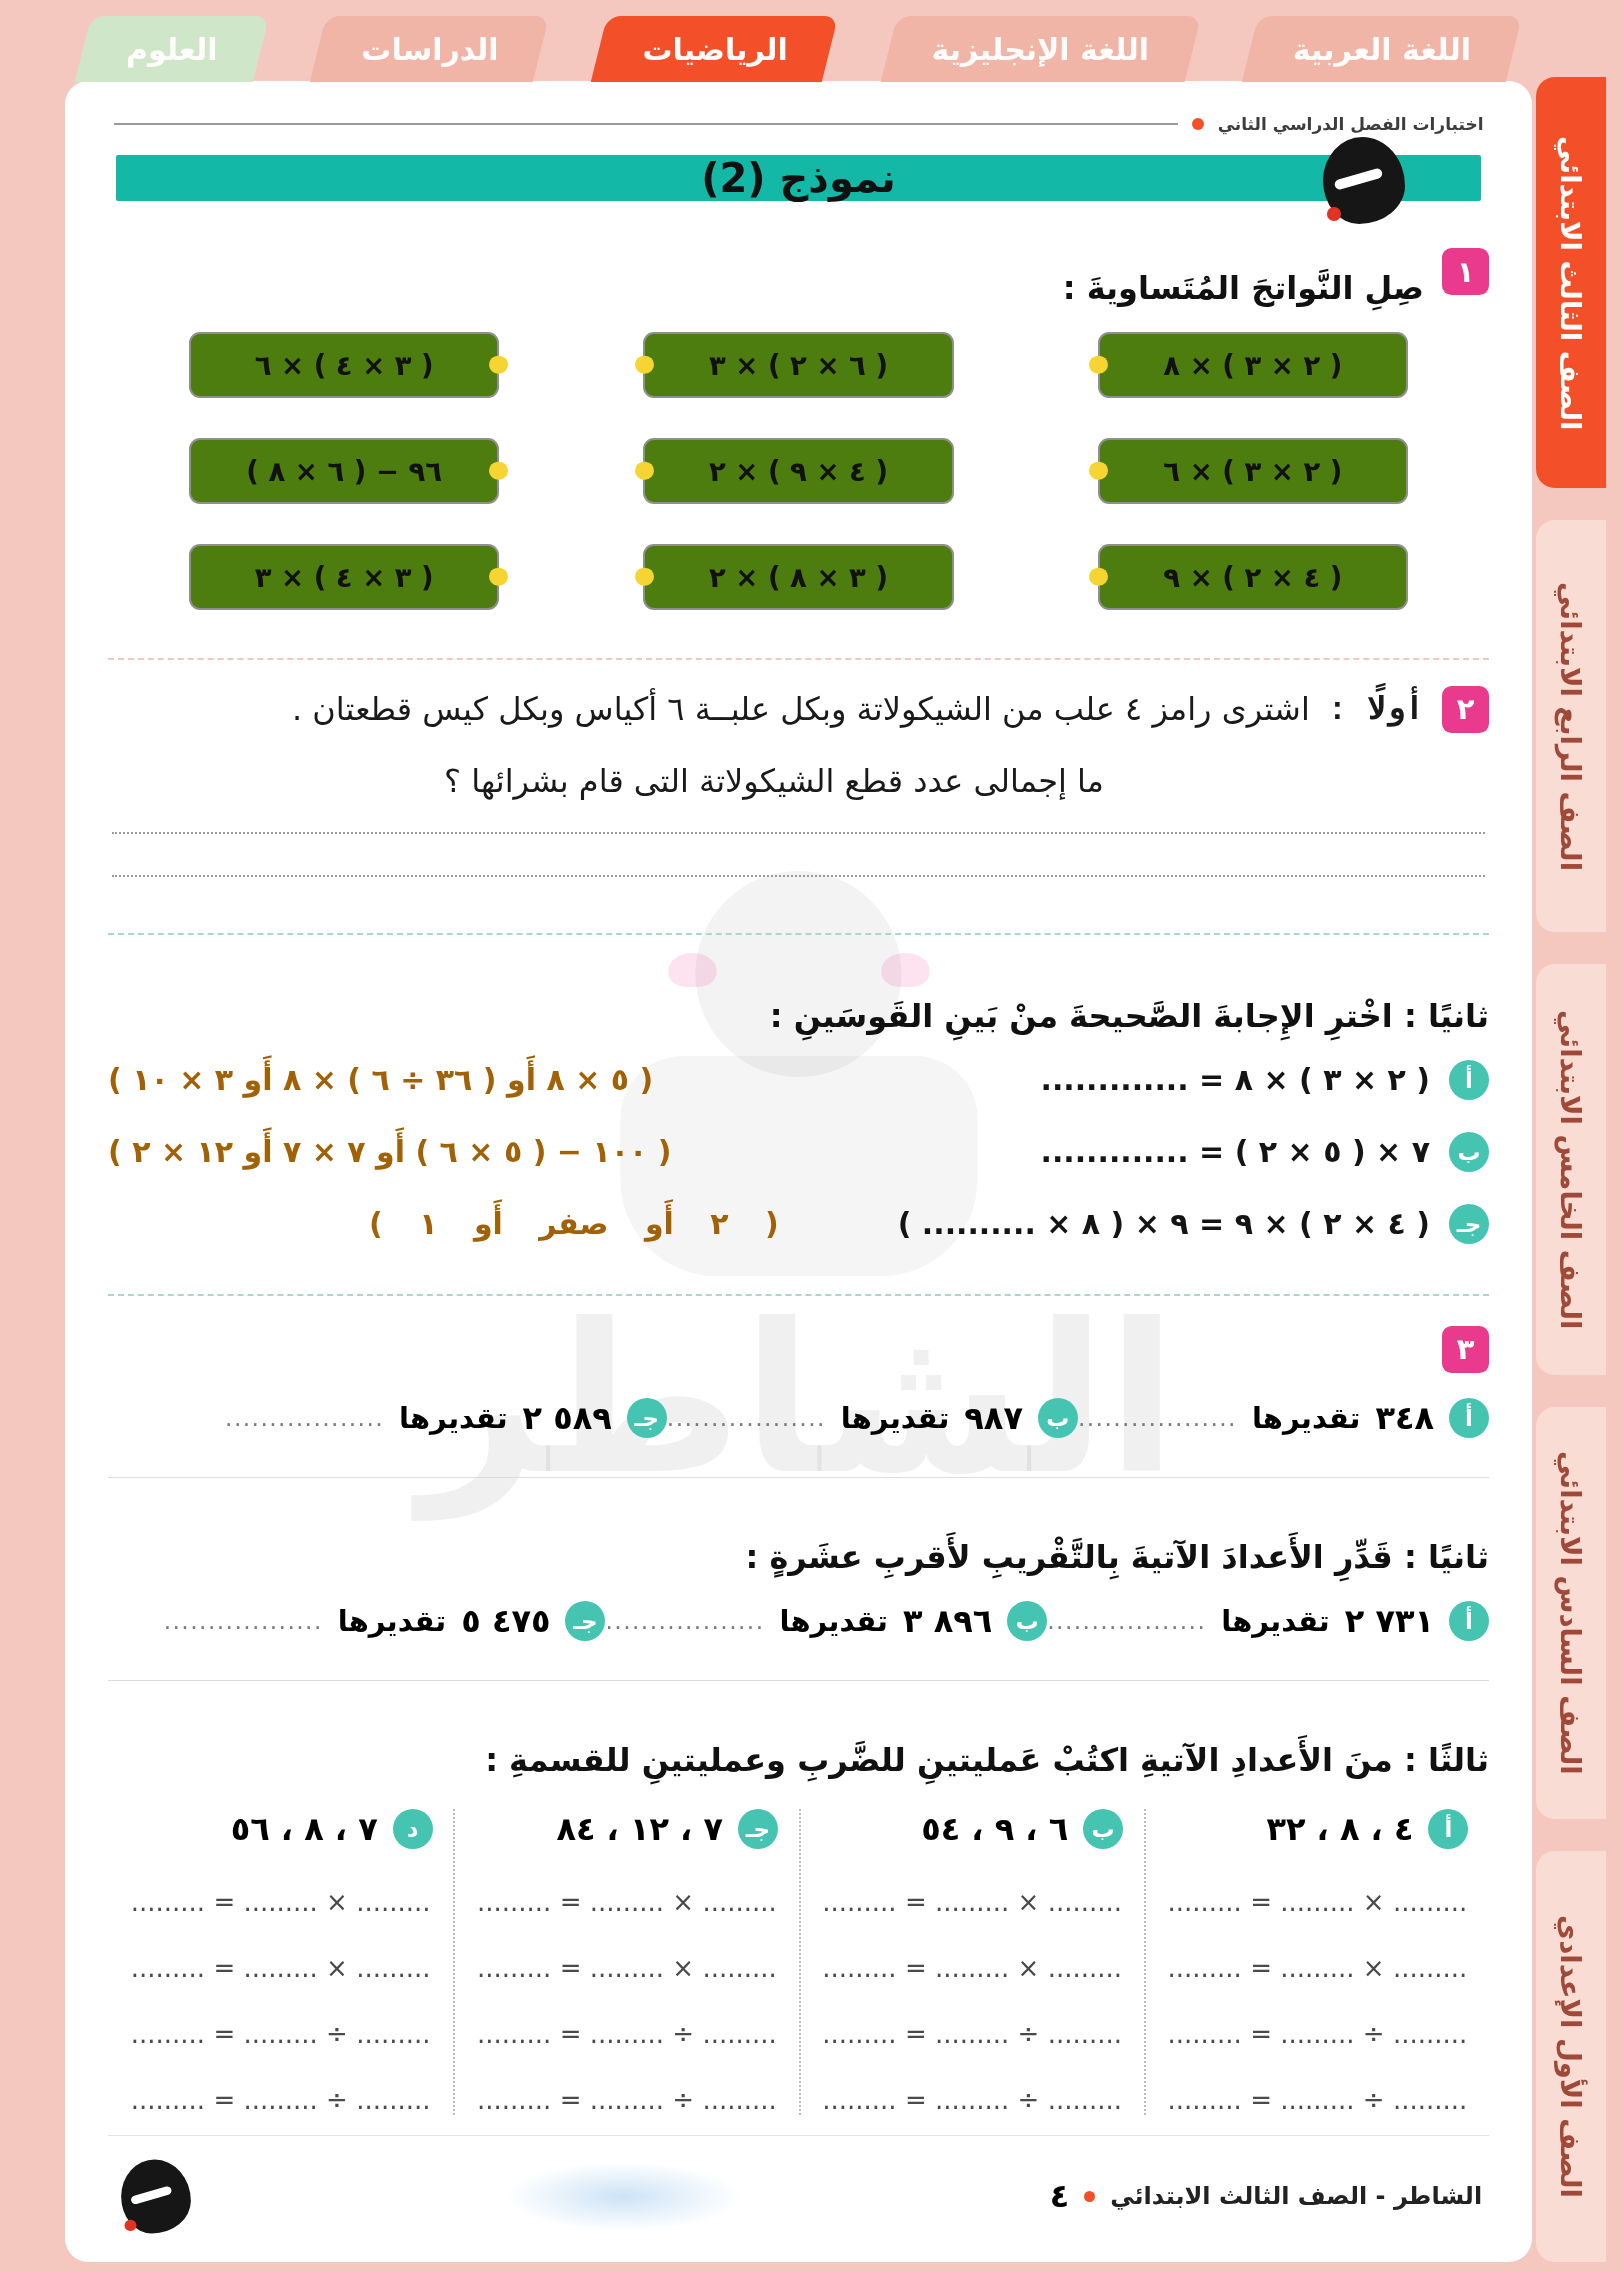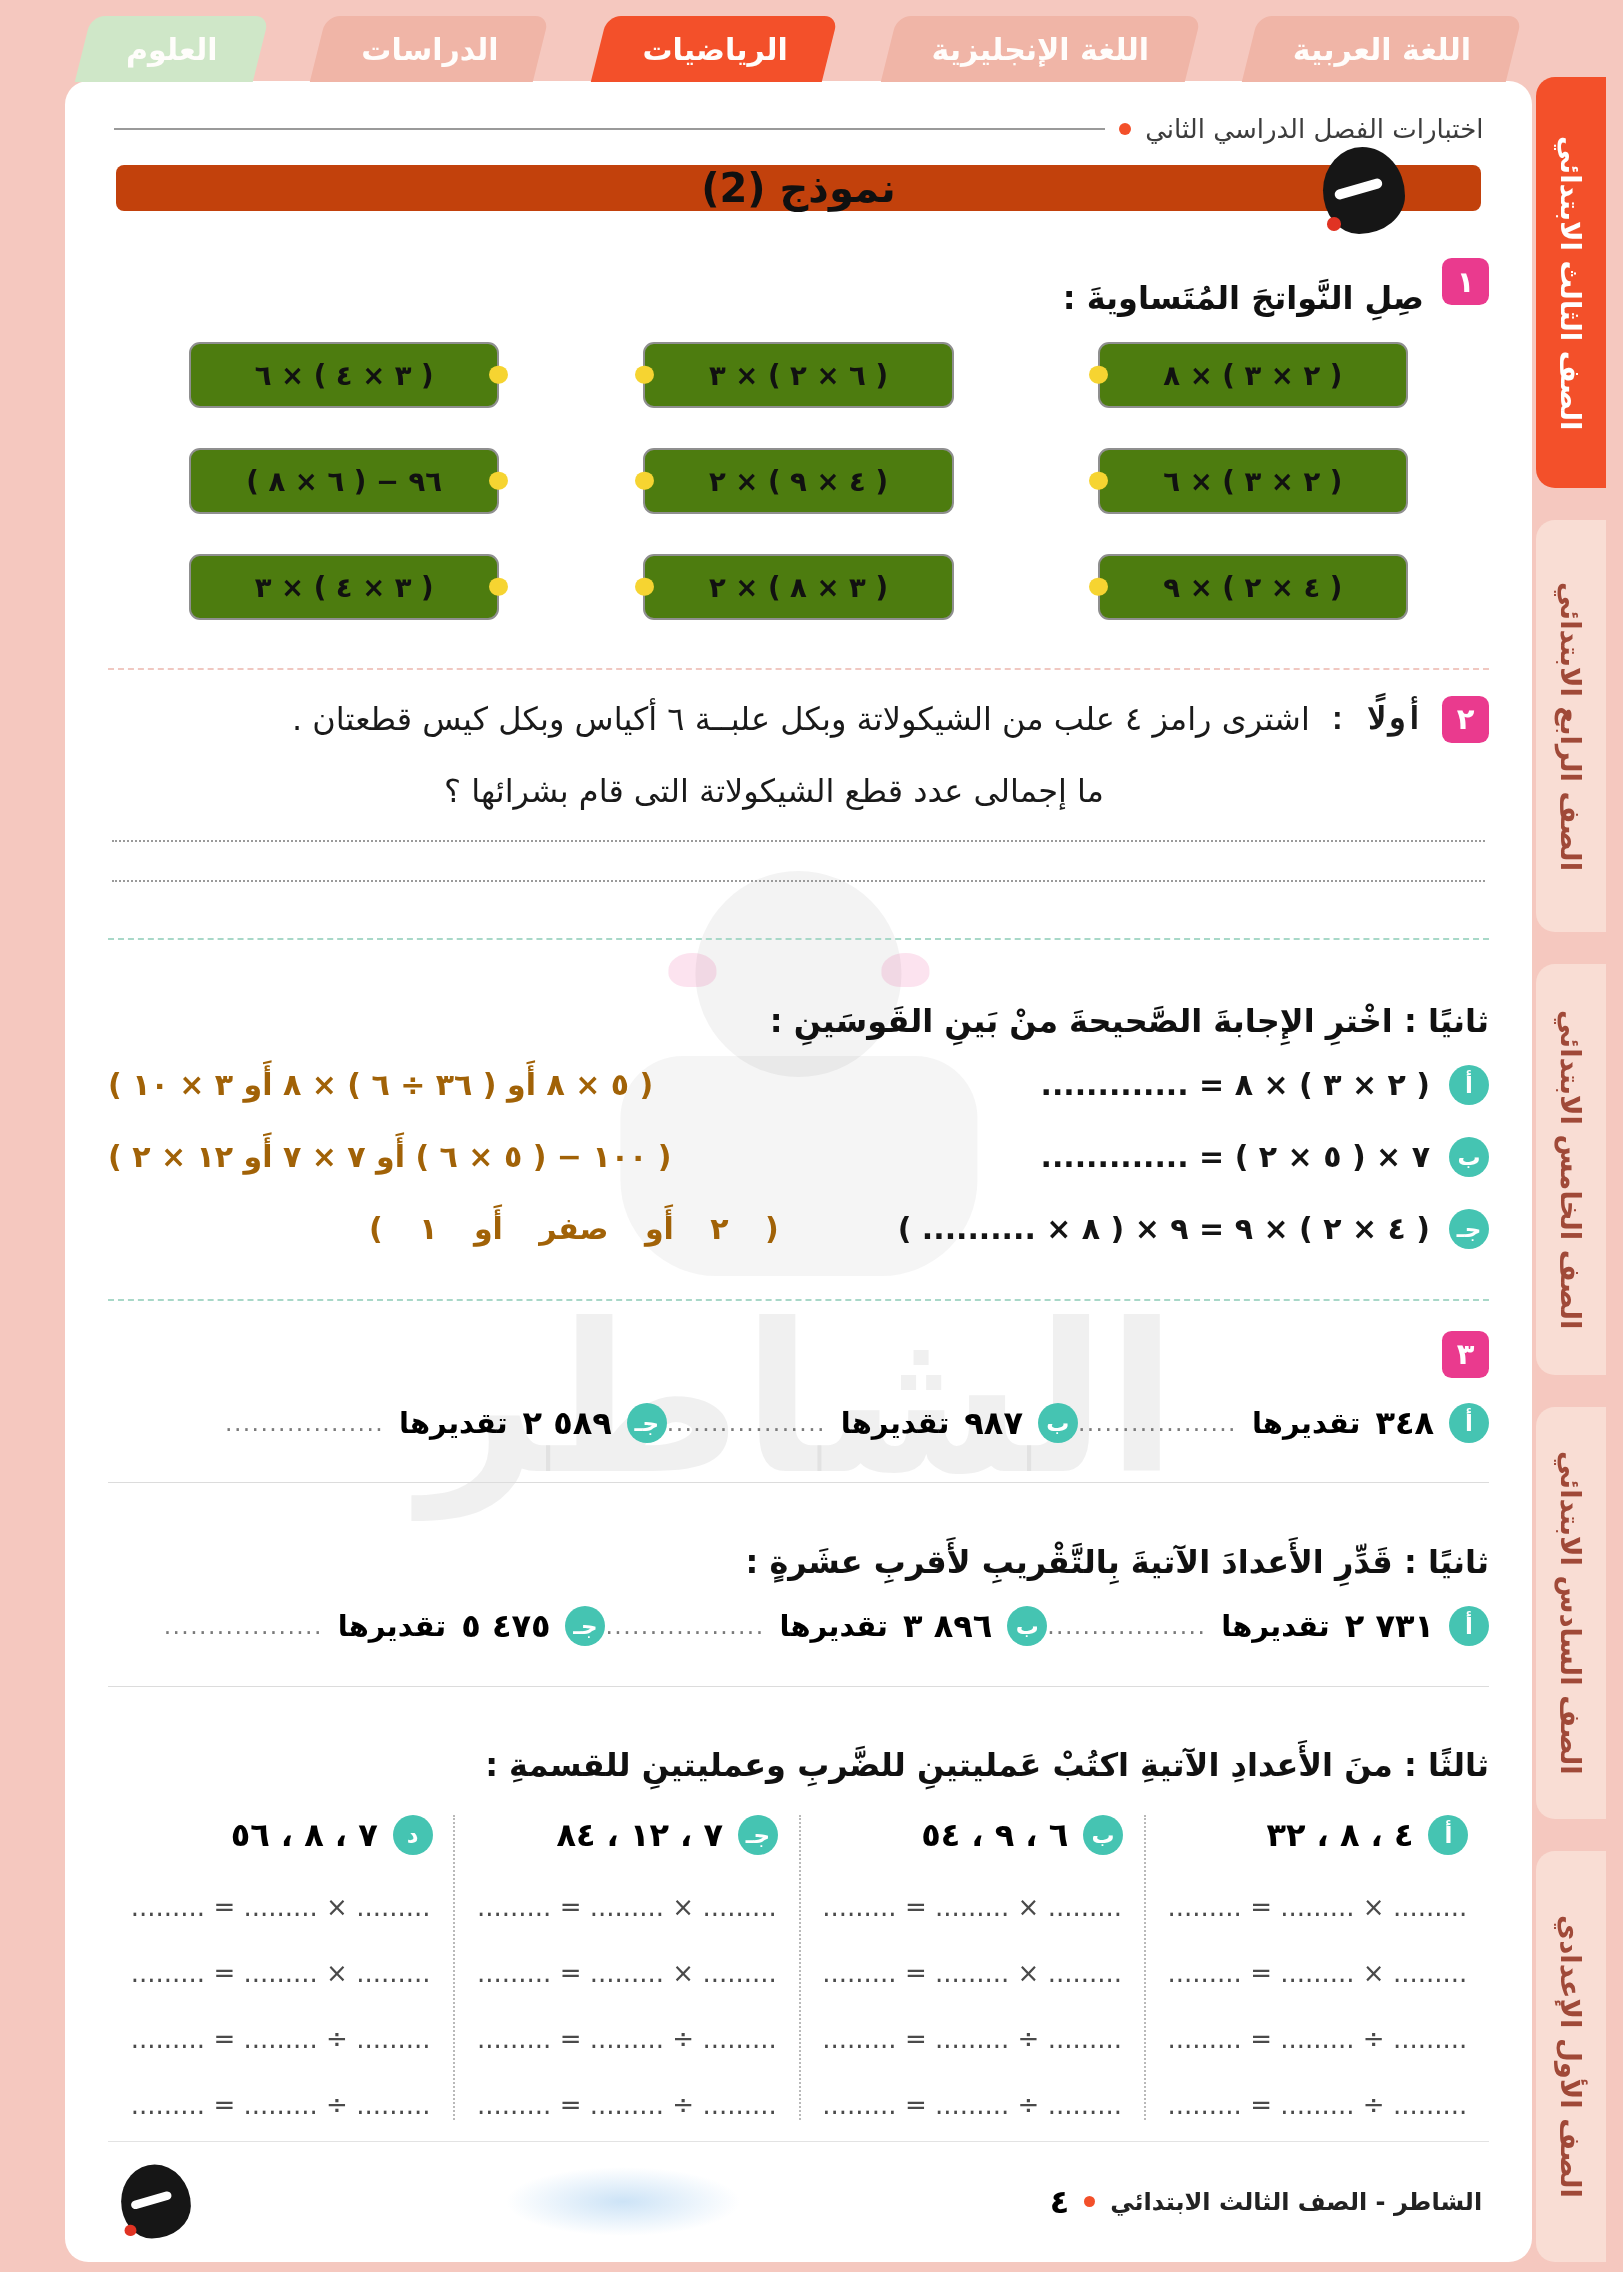--- a/index.html
+++ b/index.html
@@ -36,26 +36,26 @@
                text-align:center; pointer-events:none; }
   .wm-head { width:206px; height:206px; border-radius:50%; background:rgba(90,90,90,.07); margin:0 auto; position:relative; }
   .wm-head::before, .wm-head::after { content:""; position:absolute; top:82px; width:48px; height:34px;
                background:rgba(233,58,142,.14); border-radius:50% 50% 40% 40%; }
   .wm-head::before { left:-27.5px; } .wm-head::after { right:-27.5px; }
   .wm-body { width:357px; height:220px; border-radius:62px 62px 96px 96px; background:rgba(90,90,90,.06); margin:-20.6px auto 0; }
   .wm-text { font-size:206px; font-weight:bold; color:rgba(60,60,60,.08); line-height:1; margin-top:20.6px; }
 
   
   .hdr { display:flex; direction:rtl; align-items:center; gap:13.7px; margin:9.6px 5.5px 20.6px; }
-  .hdr-title { font-size:26px; font-weight:normal; color:#3d3d3d; }
+  .hdr-title { font-size:17px; font-weight:bold; color:#3d3d3d; }
   .hdr-dot { width:12.4px; height:12.4px; border-radius:50%; background:#f3502a; flex:none; }
   .hdr-line { flex:1; border-bottom:2.1px solid #9a9a9a; height:0; }
 
   
-  .banner { position:relative; background:#c2410c; border-radius:8px; height:84px;
+  .banner { position:relative; background:#14b8a6; border-radius:2px; height:84px;
             display:flex; align-items:center; justify-content:center; margin:0 8.2px 32px; }
   .banner-title { font-size:40px; font-weight:bold; color:#101010; }
 
   
   .blob { position:relative; width:82px; height:87px; }
   .blob::before { content:""; position:absolute; inset:0; background:#161616;
                   border-radius:48% 52% 56% 44% / 50% 56% 44% 50%; }
   .blob::after { content:""; position:absolute; left:11px; top:37px; width:49px; height:10.3px;
                  background:#fff; border-radius:5.5px; transform:rotate(-16deg); }
   .blob .blob-dot { position:absolute; bottom:2.7px; left:4.1px; width:13.7px; height:13.7px; background:#e03323; border-radius:50%; }

